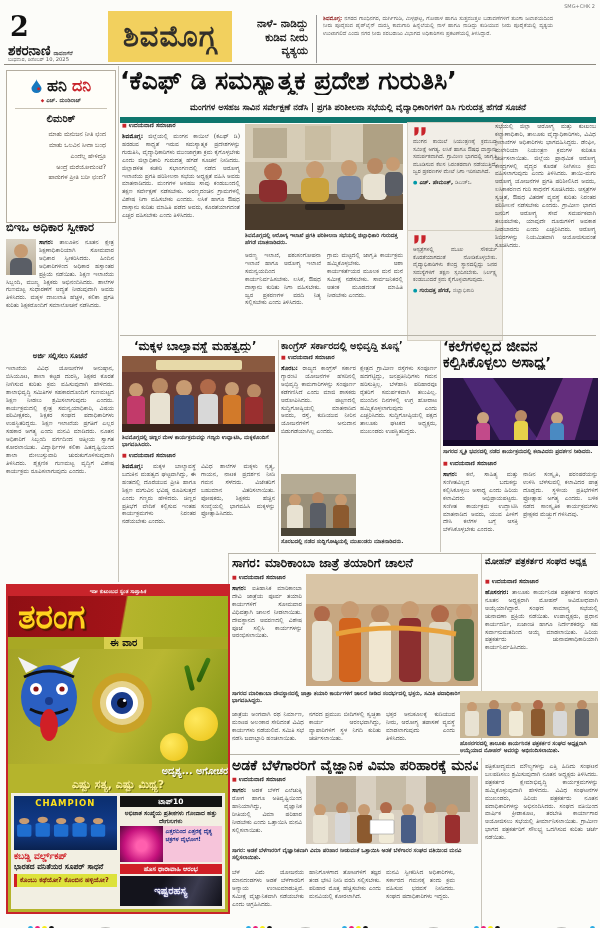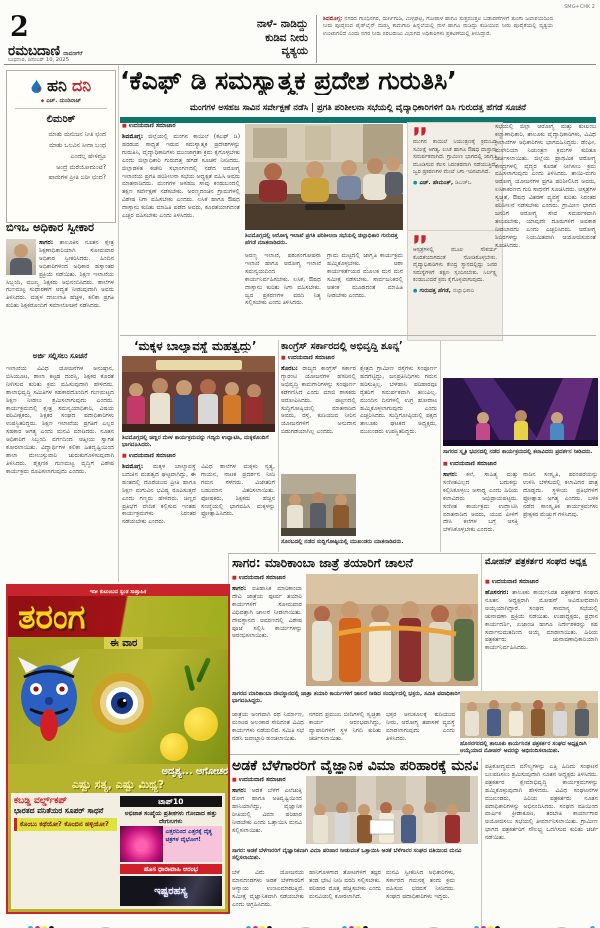--- a/index.html
+++ b/index.html
@@ -82,24 +82,27 @@
   .regc{position:absolute;top:916px;}
 </style>
 </head>
 <body>
 
 <div id="page">
 
   <div class="abs corner" style="right:5px;top:3px;">SMG+CHK 2</div>
   <div class="abs pgnum" style="left:10px;top:13px;">2</div>
   <div class="abs" style="left:8px;top:40px;white-space:nowrap;">
-    <span class="mast">ರಮಬದಾಣಿ</span><span class="mastcity">ದಾವಣಗೆರೆ</span>
+    <span class="mast">ಶಕರನಾಣಿ</span><span class="mastcity">ದಾವಣಗೆರೆ</span>
   </div>
   <div class="abs dateln" style="left:8px;top:56px;">ಬುಧವಾರ, ಡಿಸೆಂಬರ್ 10, 2025</div>
 
+  <div class="abs citybox" style="left:108px;top:11px;width:124px;height:51px;">
+    <span>ಶಿವಮೊಗ್ಗ</span>
+  </div>
 
   <div class="abs notice" style="left:236px;top:17px;width:72px;">
     <div>ನಾಳೆ- ನಾಡಿದ್ದು</div>
     <div>ಕುಡಿವ ನೀರು</div>
     <div>ವ್ಯತ್ಯಯ</div>
   </div>
 
   <div class="abs brief" style="left:316px;top:15px;width:230px;height:48px;">
     <span class="dl">ಶಿವಮೊಗ್ಗ:</span>
     <span>ನಗರದ ಗಾಂಧಿನಗರ, ದುರ್ಗಿಗುಡಿ, ಮಿಳ್ಳಘಟ್ಟ, ಗೋಪಾಳ ಹಾಗೂ ಸುತ್ತಮುತ್ತಲ ಬಡಾವಣೆಗಳಿಗೆ ತುಂಗಾ ಜಲಾಶಯದಿಂದ ನೀರು ಪೂರೈಸುವ ಪೈಪ್‌ಲೈನ್ ದುರಸ್ತಿ ಕಾಮಗಾರಿ ಹಿನ್ನೆಲೆಯಲ್ಲಿ ನಾಳೆ ಹಾಗೂ ನಾಡಿದ್ದು ಕುಡಿಯುವ ನೀರು ಪೂರೈಕೆಯಲ್ಲಿ ವ್ಯತ್ಯಯ ಉಂಟಾಗಲಿದೆ ಎಂದು ನಗರ ನೀರು ಸರಬರಾಜು ವಿಭಾಗದ ಅಧಿಕಾರಿಗಳು ಪ್ರಕಟಣೆಯಲ್ಲಿ ತಿಳಿಸಿದ್ದಾರೆ.</span>
@@ -243,20 +246,21 @@
         <rect x="29" y="29" width="16" height="28" rx="4" fill="#5a5e66"></rect>
       <circle cx="60" cy="26" r="6" fill="#c79b72"></circle>
         <rect x="52" y="31" width="16" height="26" rx="4" fill="#8c5a2f"></rect>
       <rect x="0" y="54" width="75" height="8" fill="#4a4436"></rect>
     </svg>
   </div>
   <div class="abs cap" style="left:281px;top:538px;width:156px;height:12px;">ಸೊರಬದಲ್ಲಿ ನಡೆದ ಸುದ್ದಿಗೋಷ್ಠಿಯಲ್ಲಿ ಮುಖಂಡರು ಮಾತನಾಡಿದರು.</div>
 
   <div class="abs vdiv" style="left:440px;top:340px;height:212px;"></div>
 
+  <div class="abs hl" style="left:443px;top:338px;width:155px;font-size:14.5px;">‘ಕಲೆಗಳಿಲ್ಲದ ಜೀವನ ಕಲ್ಪಿಸಿಕೊಳ್ಳಲು ಅಸಾಧ್ಯ’</div>
   <div class="abs ph" style="left:443px;top:378px;width:155px;height:68px;">
     <svg viewBox="0 0 155 68" preserveAspectRatio="none">
       <rect width="155" height="68" fill="#2a1646"></rect>
       <polygon points="20,0 60,68 100,68 50,0" fill="#5a2e86" opacity="0.7"></polygon>
       <polygon points="120,0 90,68 130,68 150,0" fill="#8a3ea0" opacity="0.6"></polygon>
       <circle cx="40" cy="40" r="6" fill="#caa27d"></circle>
         <rect x="33" y="45" width="14" height="20" rx="4" fill="#c24a8a"></rect>
       <circle cx="78" cy="38" r="6" fill="#b98a64"></circle>
         <rect x="71" y="43" width="14" height="22" rx="4" fill="#e8d24a"></rect>
       <circle cx="114" cy="40" r="6" fill="#caa27d"></circle>
@@ -401,20 +405,39 @@
         <circle cx="32" cy="32" r="16" fill="#ffffff"></circle>
         <circle cx="32" cy="32" r="11" fill="#1a3c8c"></circle>
         <circle cx="32" cy="32" r="5" fill="#0a0a14"></circle>
         <circle cx="34.5" cy="29.5" r="1.6" fill="#fff"></circle>
       </svg>
     </div>
     <div class="ad-kick">ಅದೃಶ್ಯ... ಅಗೋಚರ</div>
     <div class="ad-sub">ಎಷ್ಟು ಸತ್ಯ, ಎಷ್ಟು ಮಿಥ್ಯ?</div>
     <div class="ad-bottom">
       <div class="ad-col">
+        <div class="kphoto">
+          <span class="champ">CHAMPION</span>
+          <svg viewBox="0 0 100 54" preserveAspectRatio="none" style="position:absolute;bottom:0;width:100%;height:34px;">
+            <g fill="#c79b72">
+                <circle cx="10" cy="8" r="5"></circle>
+                <circle cx="28" cy="6" r="5"></circle>
+                <circle cx="46" cy="8" r="5"></circle>
+                <circle cx="64" cy="6" r="5"></circle>
+                <circle cx="82" cy="8" r="5"></circle>
+              </g>
+            <g fill="#1f6ed0">
+                <rect x="3" y="13" width="14" height="20" rx="3"></rect>
+                <rect x="21" y="11" width="14" height="22" rx="3"></rect>
+                <rect x="39" y="13" width="14" height="20" rx="3"></rect>
+                <rect x="57" y="11" width="14" height="22" rx="3"></rect>
+                <rect x="75" y="13" width="14" height="20" rx="3"></rect>
+              </g>
+          </svg>
+        </div>
         <div class="kab-t">ಕಬಡ್ಡಿ ವರ್ಲ್ಡ್‌ಕಪ್</div>
         <div class="kab-s">ಭಾರತದ ವನಿತೆಯರ ಸೂಪರ್ ಸಾಧನೆ</div>
         <div class="qyellow">ಕೊಂಬು ಕಥೆಯೋ? ಕೊಂಬಿನ ಹಳ್ಳಿಯೋ?</div>
       </div>
       <div class="ad-col">
         <div class="top10">ಟಾಪ್10</div>
         <div class="top10s">ಅಭಿಜಾತ ಸಂಖ್ಯೆಯ ಪ್ರತೀಕಗಳು ಗೋವಾದ ಹತ್ತು ದೇಗುಲಗಳು</div>
         <div class="wheelrow">
           <div class="wheel"></div>
           <div class="wheeltxt">ಎತ್ತರದಿಂದ ಎತ್ತರಕ್ಕೆ ದೈತ್ಯ ಚಕ್ರಗಳ ವೈಭೋಗ!</div>

